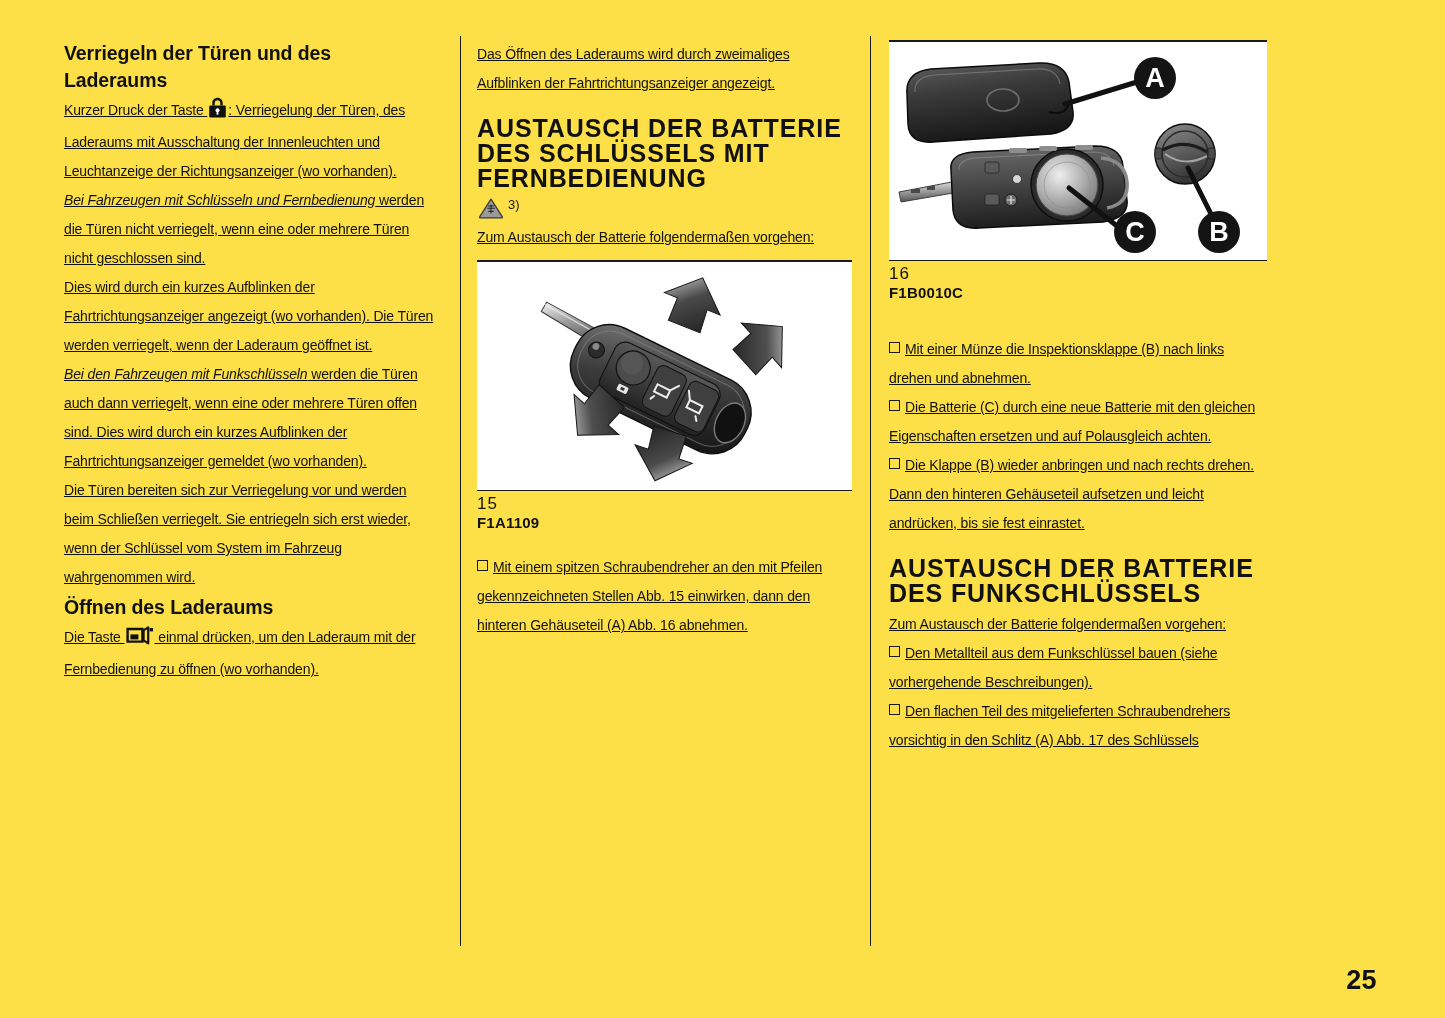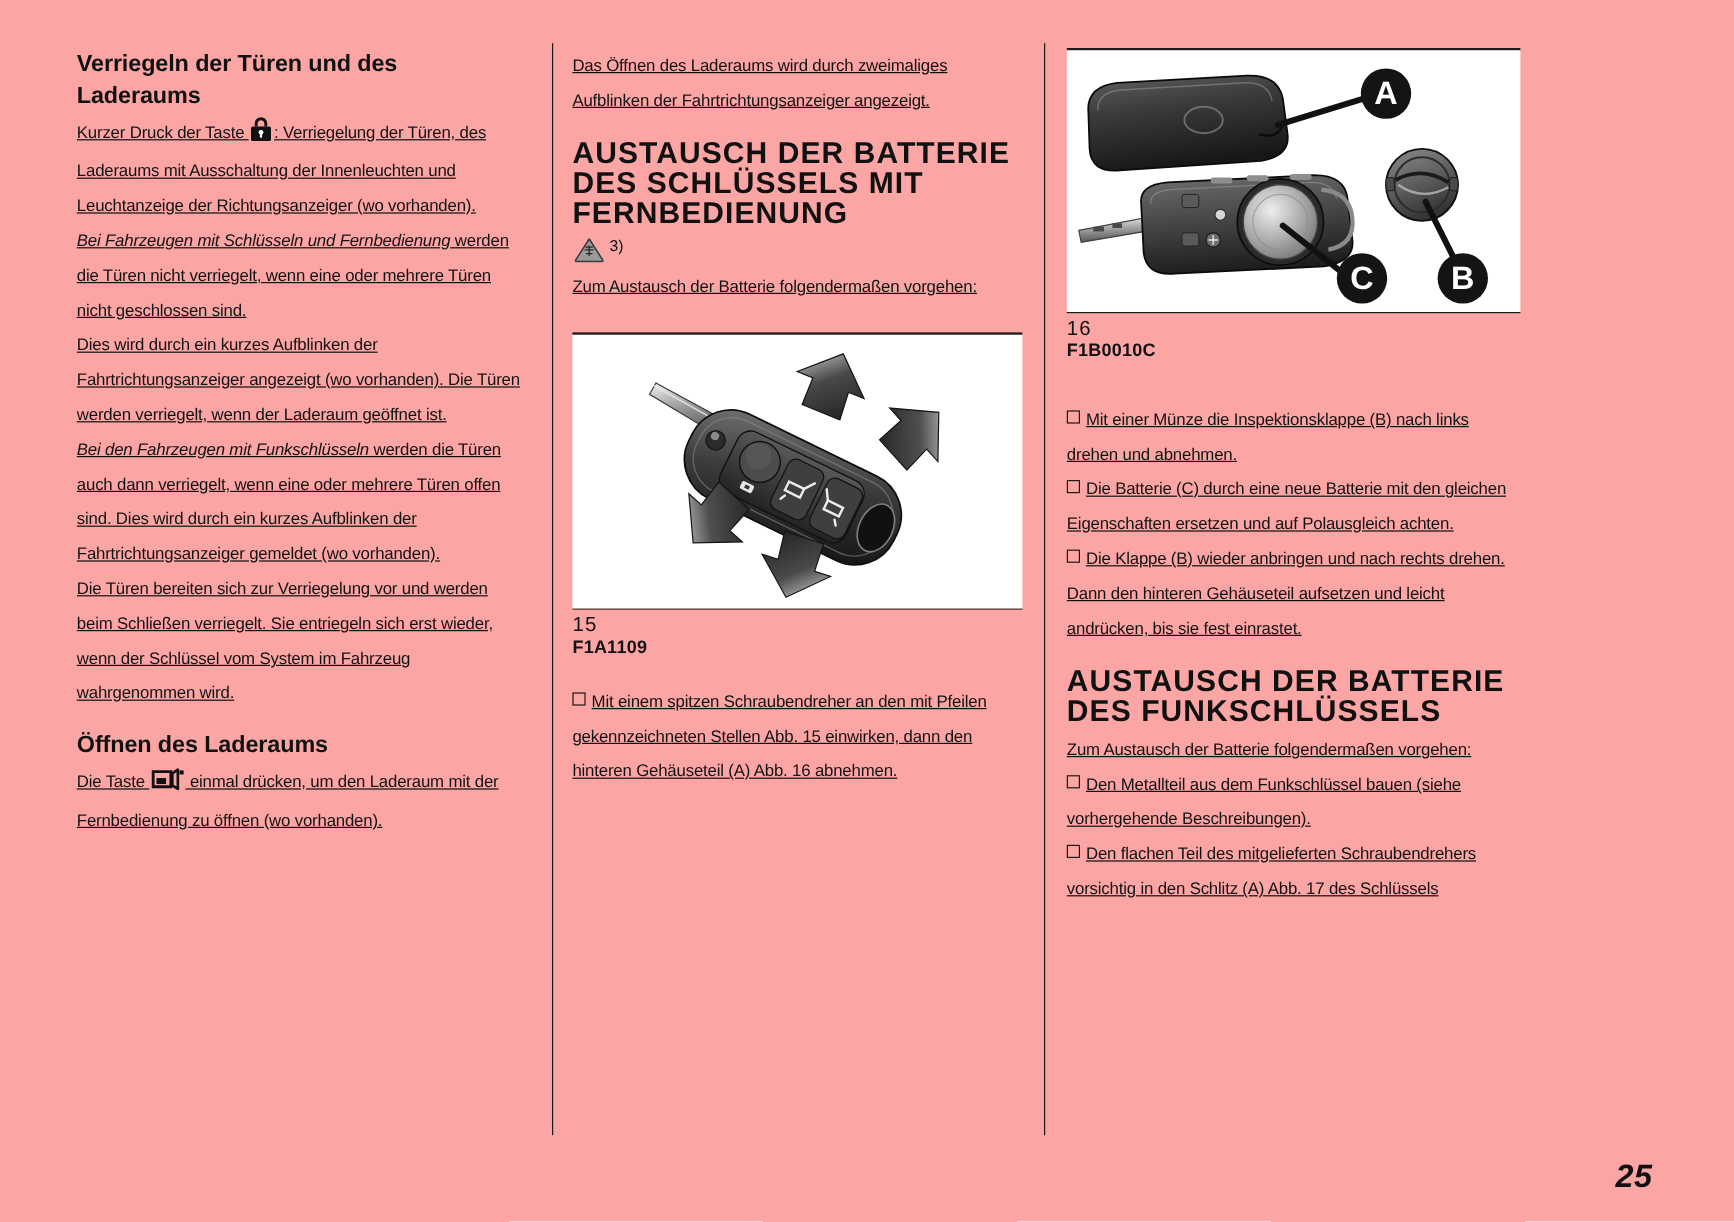--- a/index.html
+++ b/index.html
@@ -10,21 +10,21 @@
     background: #ffffff;
     font-family: "Liberation Sans", sans-serif;
     color: #111111;
     overflow: hidden;
   }
 
   #page {
     position: relative;
     width: 1445px;
     height: 1018px;
-    background: #fca5a5;
+    background: #fde047;
     padding-left: 16px;
   }
 
   
   .col-divider {
     position: absolute;
     top: 36px;
     width: 1px;
     height: 910px;
     background: #1a1a1a;
@@ -97,21 +97,21 @@
 
   .footnote-ref {
     font-size: 13px;
     vertical-align: 3px;
     margin-left: 3px;
   }
 
   .warn-row { margin-top: 3px; margin-bottom: 3px; line-height: 20px; }
 
   
-  .figure { margin-top: 24px; }
+  .figure { margin-top: 8px; }
 
   .fig-rule-top {
     width: 100%;
     height: 1.6px;
     background: #1a1a1a;
   }
   .fig-rule-bot {
     width: 100%;
     height: 1.6px;
     background: #1a1a1a;
@@ -137,21 +137,20 @@
   .fig-caption .fig-code { font-weight: bold; font-size: 15px; letter-spacing: 0.2px; }
 
   
   #page-number {
     position: absolute;
     right: 68px;
     bottom: 22px;
     font-size: 27px;
     font-weight: bold;
     letter-spacing: 0.4px;
-    font-style: italic;
   }
 </style>
 </head>
 <body>
 
 <div id="page">
 
   <div class="col-divider" id="divider-1"></div>
   <div class="col-divider" id="divider-2"></div>
 
@@ -167,21 +166,21 @@
           </svg></span><span>: Verriegelung der Türen, des Laderaums mit Ausschaltung der Innenleuchten und Leuchtanzeige der Richtungsanzeiger (wo vorhanden).</span></p>
 
     <p class="body"><span class="ital">Bei Fahrzeugen mit Schlüsseln und Fernbedienung</span><span> werden die Türen nicht verriegelt, wenn eine oder mehrere Türen nicht geschlossen sind.</span></p>
 
     <p class="body">Dies wird durch ein kurzes Aufblinken der Fahrtrichtungsanzeiger angezeigt (wo vorhanden). Die Türen werden verriegelt, wenn der Laderaum geöffnet ist.</p>
 
     <p class="body"><span class="ital">Bei den Fahrzeugen mit Funkschlüsseln</span><span> werden die Türen auch dann verriegelt, wenn eine oder mehrere Türen offen sind. Dies wird durch ein kurzes Aufblinken der Fahrtrichtungsanzeiger gemeldet (wo vorhanden).</span></p>
 
     <p class="body">Die Türen bereiten sich zur Verriegelung vor und werden beim Schließen verriegelt. Sie entriegeln sich erst wieder, wenn der Schlüssel vom System im Fahrzeug wahrgenommen wird.</p>
 
-    <div class="h-sub" style="margin-top:16px;">Öffnen des Laderaums</div>
+    <div class="h-sub" style="margin-top:2px;">Öffnen des Laderaums</div>
 
     <p class="body"><span>Die Taste </span><span class="icon-inline"><svg class="boot-ico" viewBox="0 0 28 19" xmlns="http://www.w3.org/2000/svg">
             <path d="M1.6 3.0h14.8v12.6H1.6z" fill="none" stroke="#111" stroke-width="2.4"></path>
             <rect x="4.4" y="8.4" width="8.0" height="5.0" fill="#111"></rect>
             <path d="M17.6 4.4l4.6-3.0v16.0l-4.6-3.0z" fill="none" stroke="#111" stroke-width="2.2" stroke-linejoin="round"></path>
             <rect x="23.6" y="2.0" width="3.4" height="3.4" fill="#111"></rect>
           </svg></span><span> einmal drücken, um den Laderaum mit der Fernbedienung zu öffnen (wo vorhanden).</span></p>
 
   </div>
 

